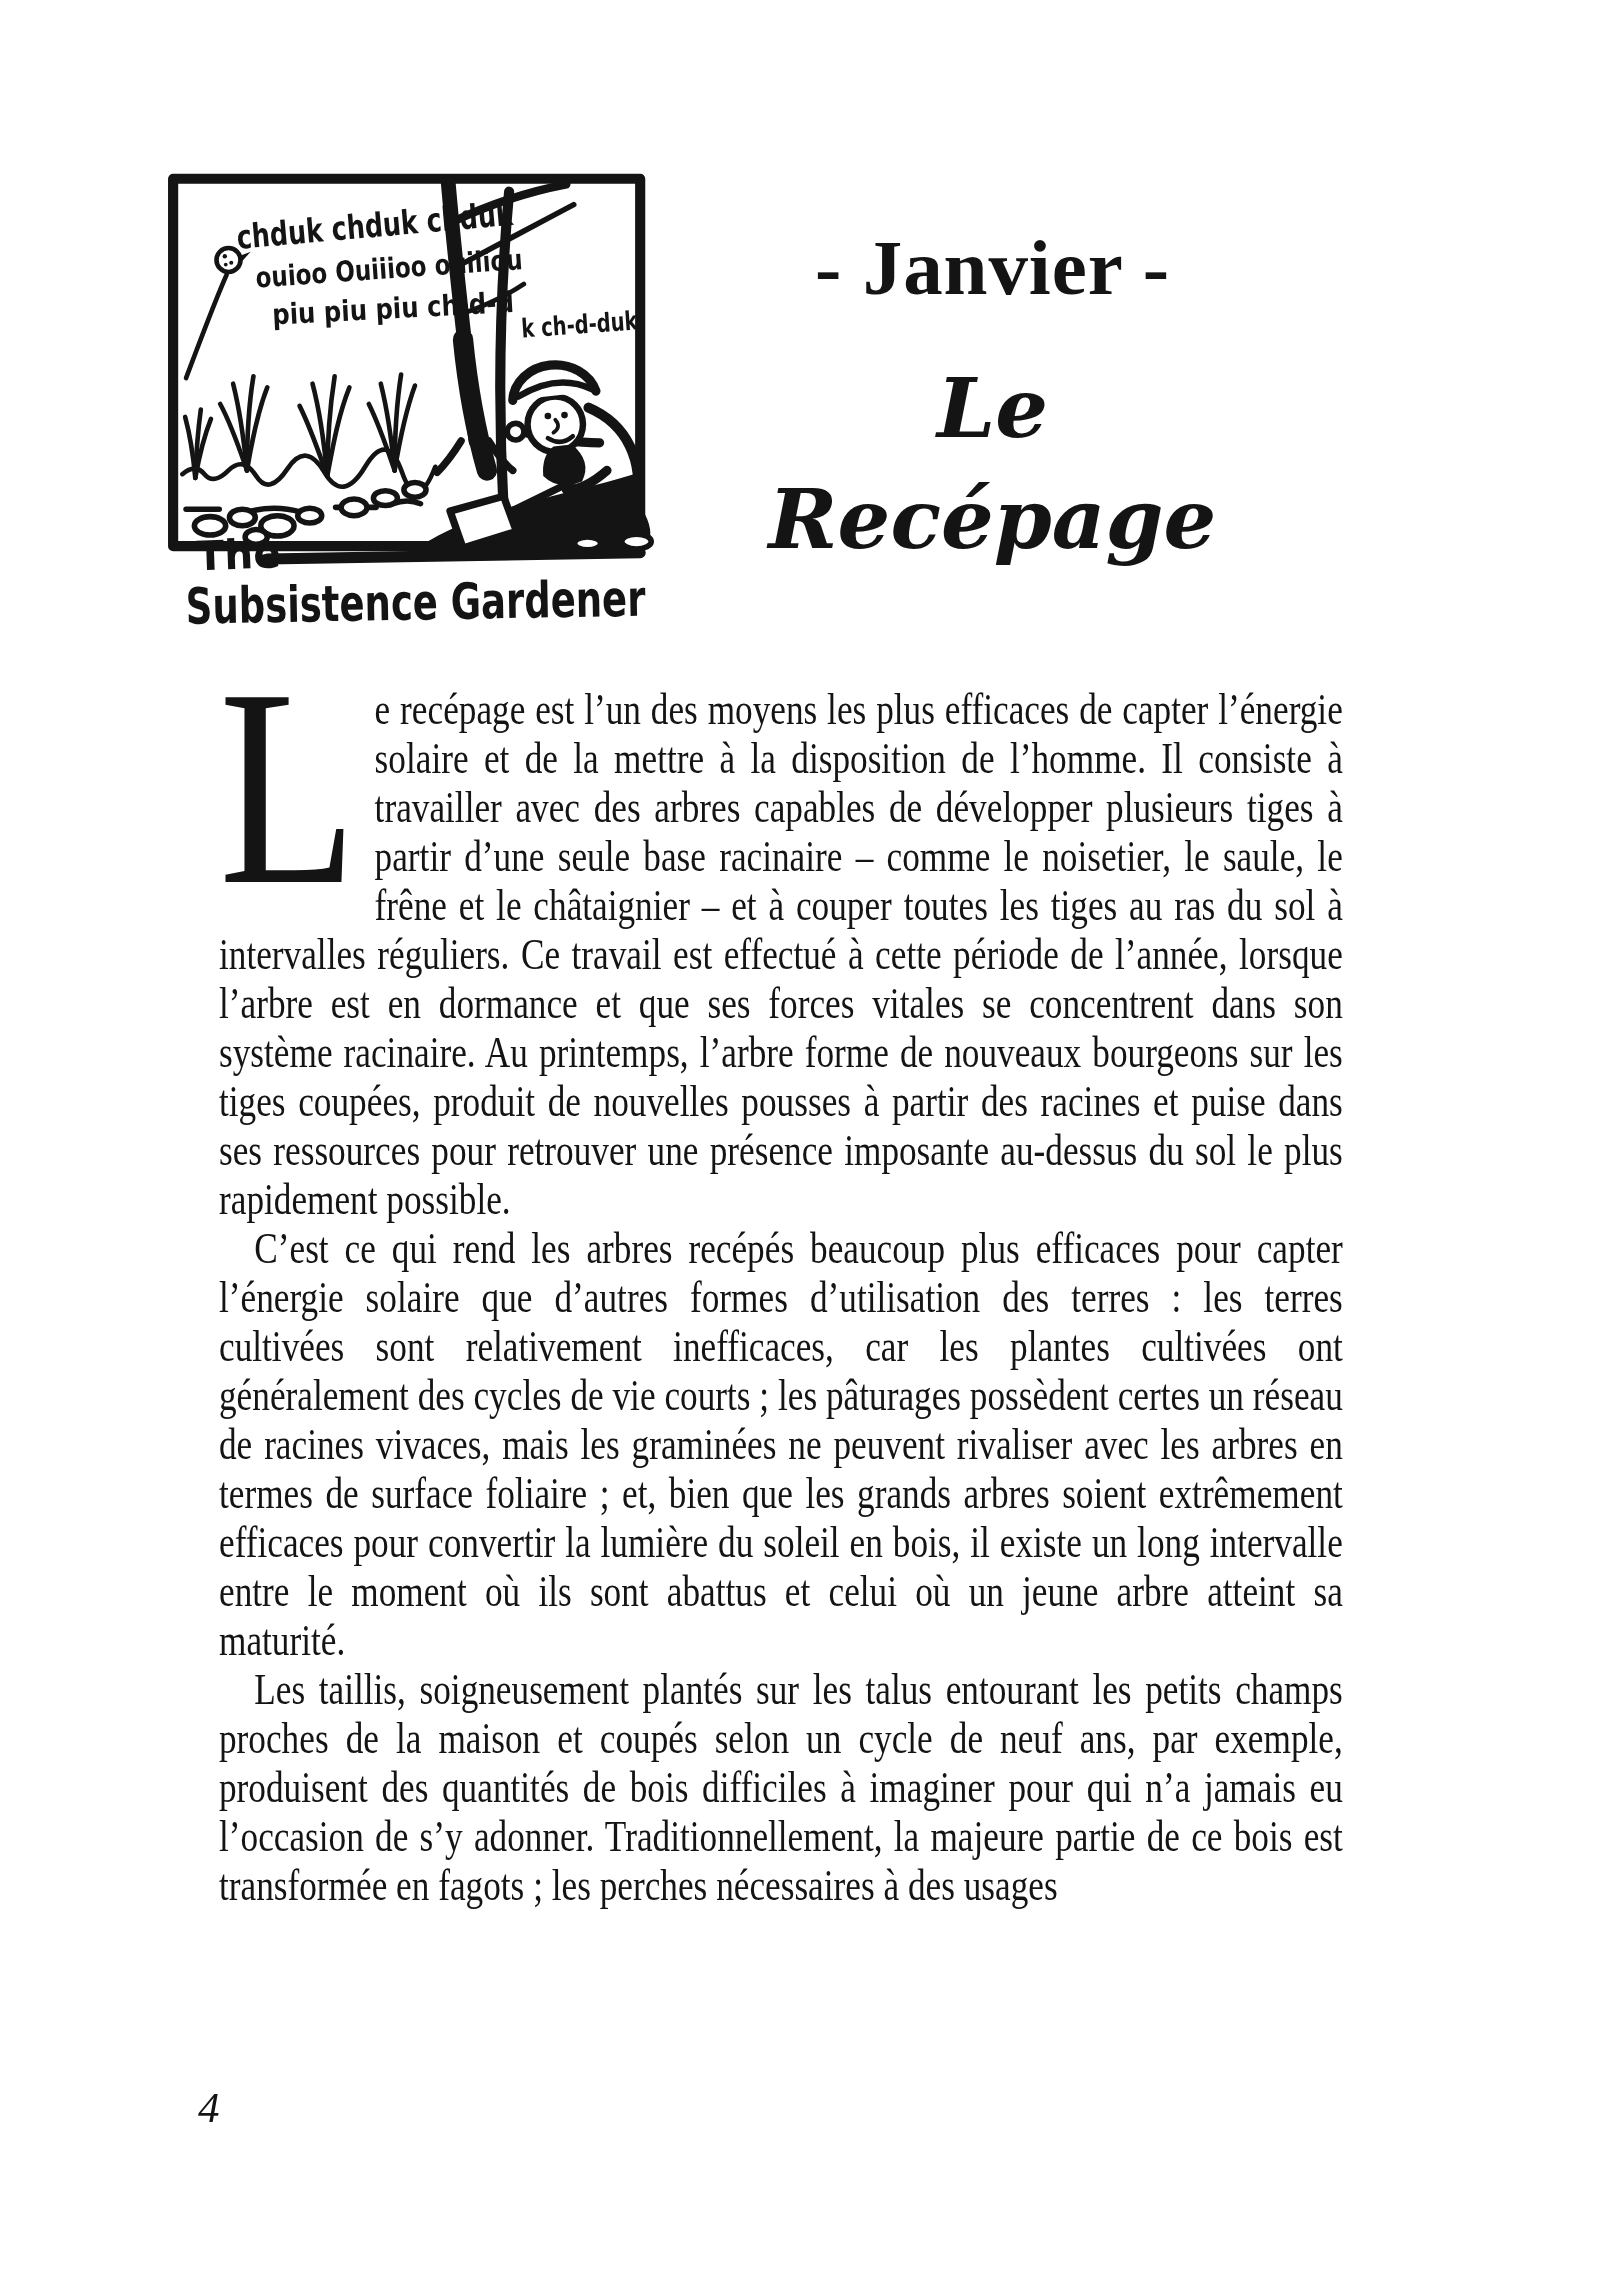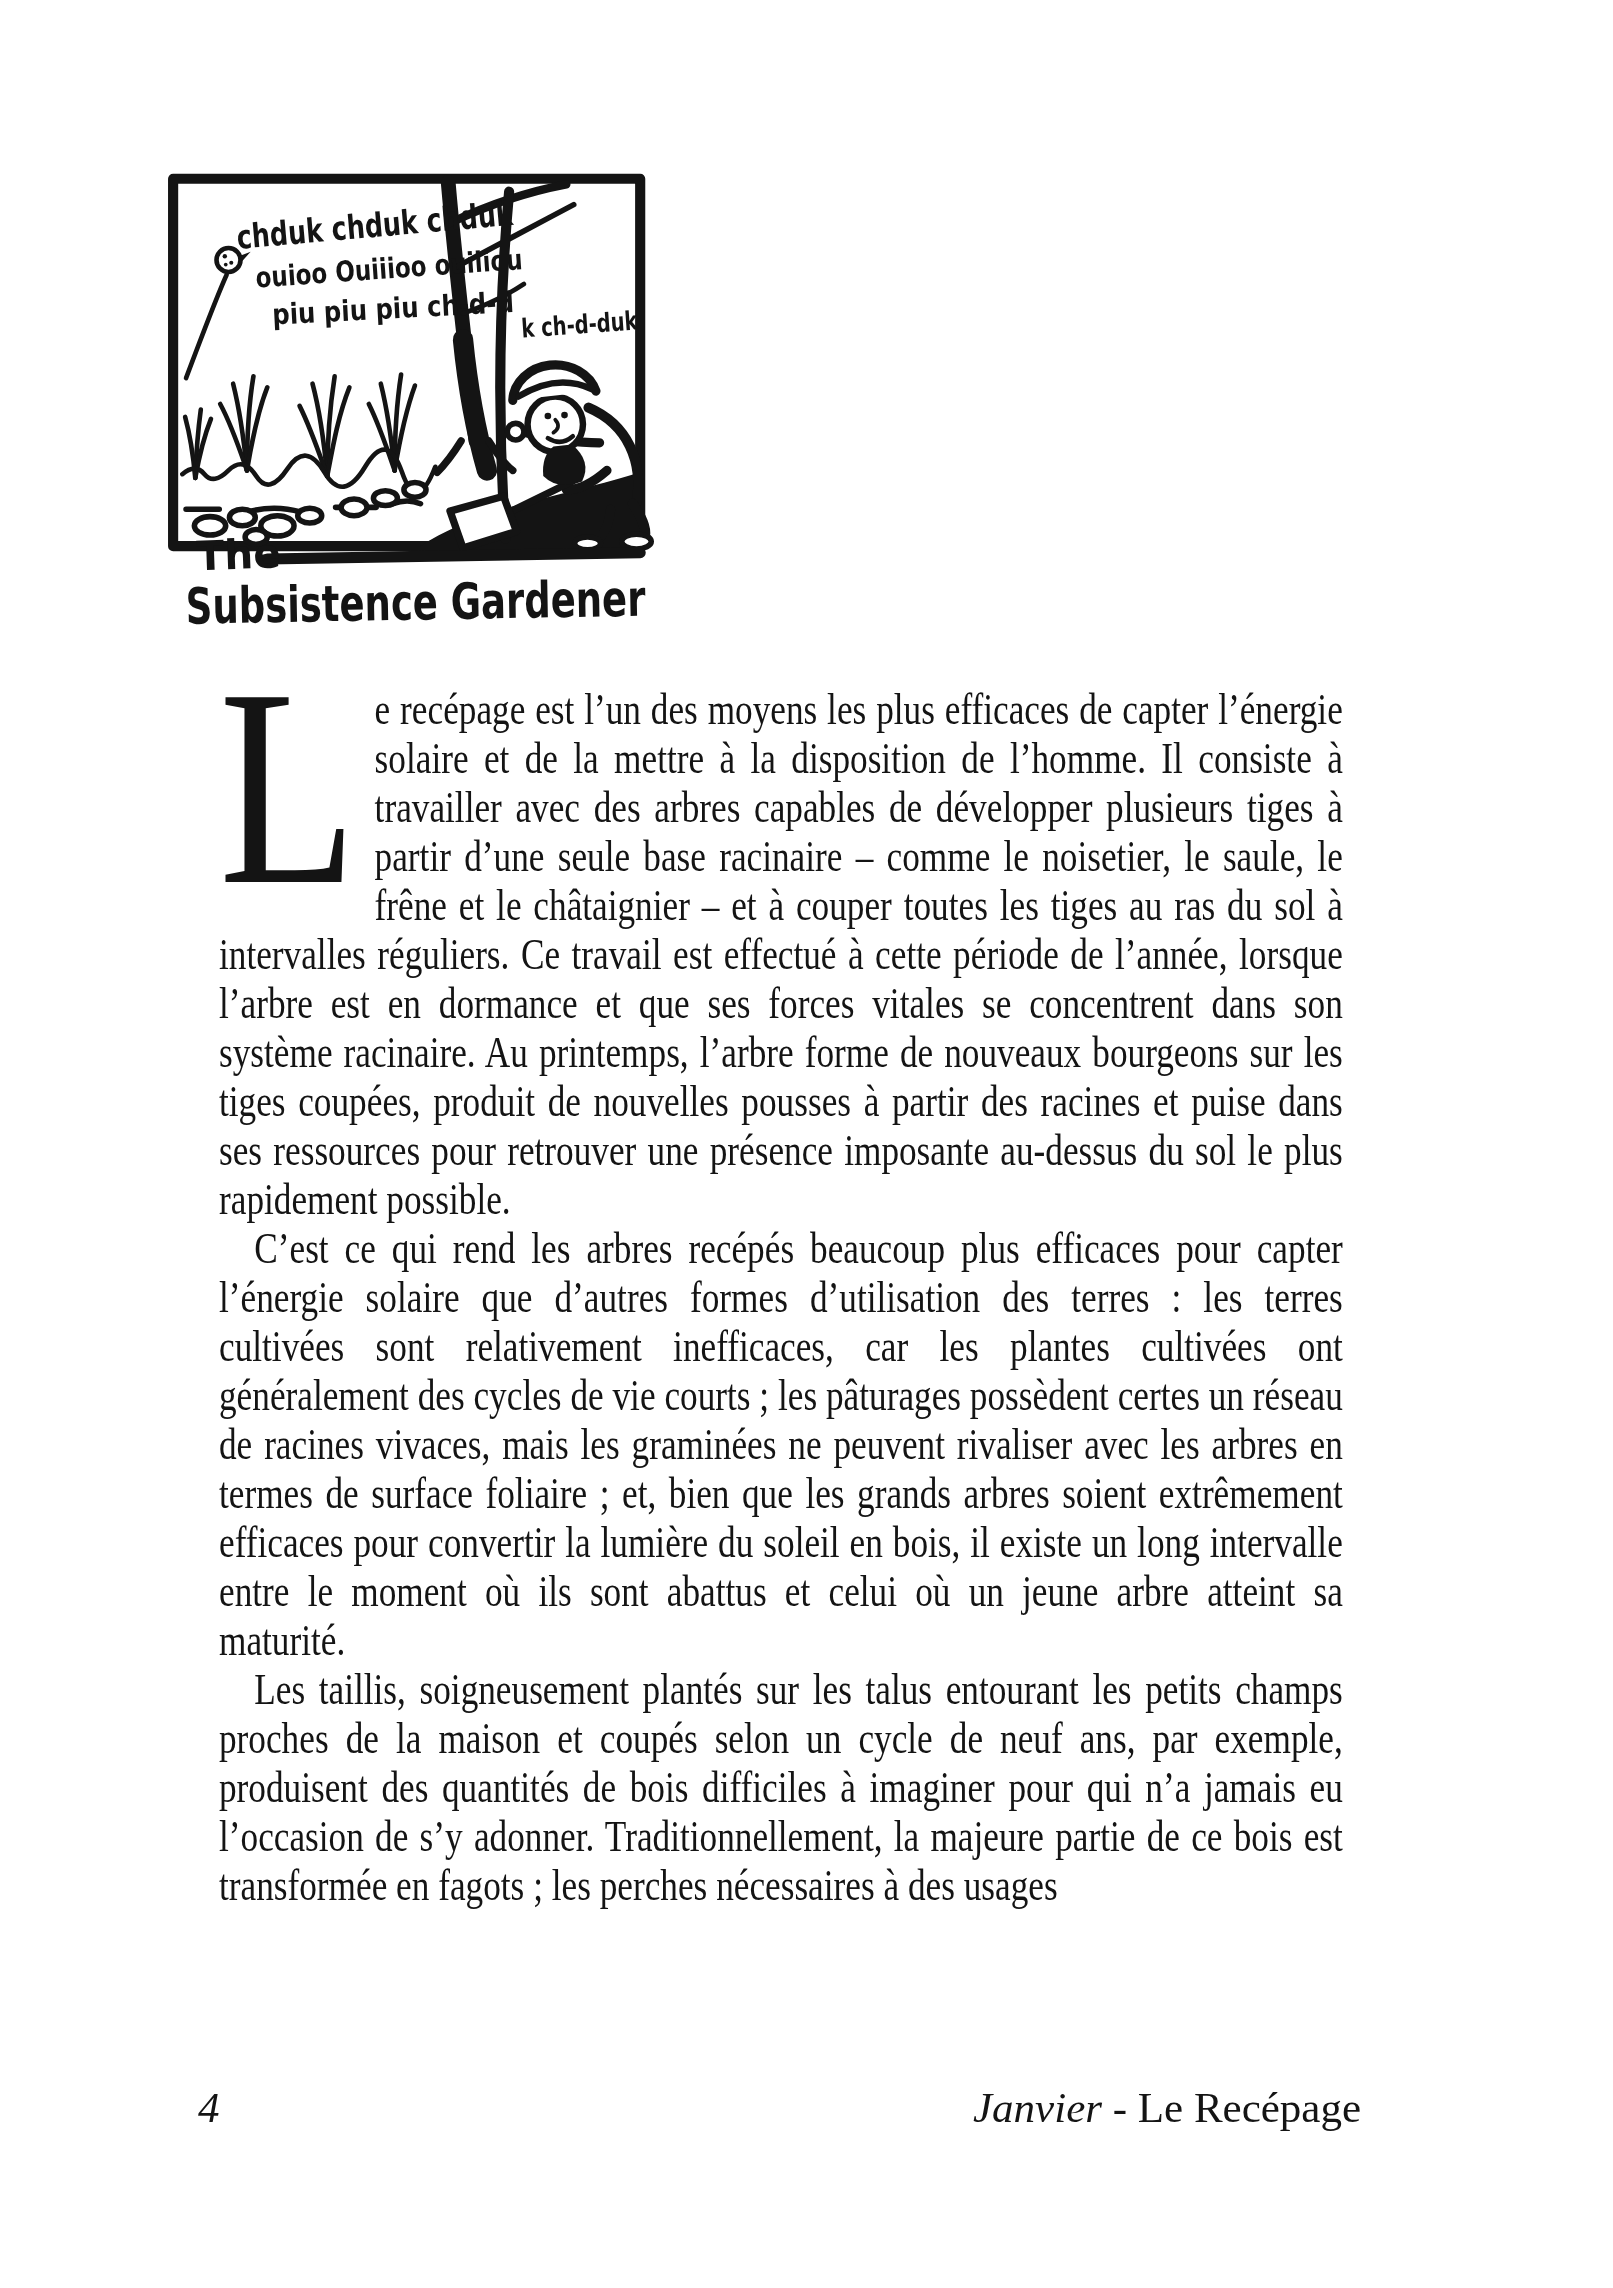--- a/index.html
+++ b/index.html
@@ -191,30 +191,36 @@
         <path d="M 470,304 q 22,18 11,40 q -26,10 -42,-6 q -2,-22 11,-32 z" fill="#141414"></path>
         <circle cx="409" cy="290" r="9" fill="#ffffff" stroke="#141414" stroke-width="6"></circle>
       </g>
 
       <line x1="140" y1="428" x2="544" y2="421" stroke="#141414" stroke-width="12"></line>
       <text class="caption-text" x="64" y="440" font-size="44" transform="rotate(-2 64 440)">The</text>
       <text class="caption-text" x="52" y="498" font-size="54" textLength="498" lengthAdjust="spacingAndGlyphs" transform="rotate(-1 52 498)">Subsistence Gardener</text>
     </svg>
   </div>
 
+  <div class="title-block">
+    <div class="month-title">- Janvier -</div>
+    <div class="chapter-title">
+      <div>Le</div>
+      <div>Recépage</div>
+    </div>
+  </div>
 
   <div class="body-block">
     <div class="body-scale">
       <p class="para">
         <span class="drop-cap">L</span><span>e recépage est l’un des moyens les plus efficaces de capter l’énergie solaire et de la mettre à la disposition de l’homme. Il consiste à travailler avec des arbres capables de développer plusieurs tiges à partir d’une seule base racinaire – comme le noisetier, le saule, le frêne et le châtaignier – et à couper toutes les tiges au ras du sol à intervalles réguliers. Ce travail est effectué à cette période de l’année, lorsque l’arbre est en dormance et que ses forces vitales se concentrent dans son système racinaire. Au printemps, l’arbre forme de nouveaux bourgeons sur les tiges coupées, produit de nouvelles pousses à partir des racines et puise dans ses ressources pour retrouver une présence imposante au-dessus du sol le plus rapidement possible.</span>
       </p>
       <p class="para indent">C’est ce qui rend les arbres recépés beaucoup plus efficaces pour capter l’énergie solaire que d’autres formes d’utilisation des terres : les terres cultivées sont relativement inefficaces, car les plantes cultivées ont généralement des cycles de vie courts ; les pâturages possèdent certes un réseau de racines vivaces, mais les graminées ne peuvent rivaliser avec les arbres en termes de surface foliaire ; et, bien que les grands arbres soient extrêmement efficaces pour convertir la lumière du soleil en bois, il existe un long intervalle entre le moment où ils sont abattus et celui où un jeune arbre atteint sa maturité.</p>
       <p class="para indent">Les taillis, soigneusement plantés sur les talus entourant les petits champs proches de la maison et coupés selon un cycle de neuf ans, par exemple, produisent des quantités de bois difficiles à imaginer pour qui n’a jamais eu l’occasion de s’y adonner. Traditionnellement, la majeure partie de ce bois est transformée en fagots ; les perches nécessaires à des usages</p>
     </div>
   </div>
 
   <div class="footer">
     <span class="page-num">4</span>
-    <span class="running-title"><span class="running-it">Janvier</span><span> - Le Recépage</span></span>
   </div>
 
 </div>
 
 
 </body></html>

